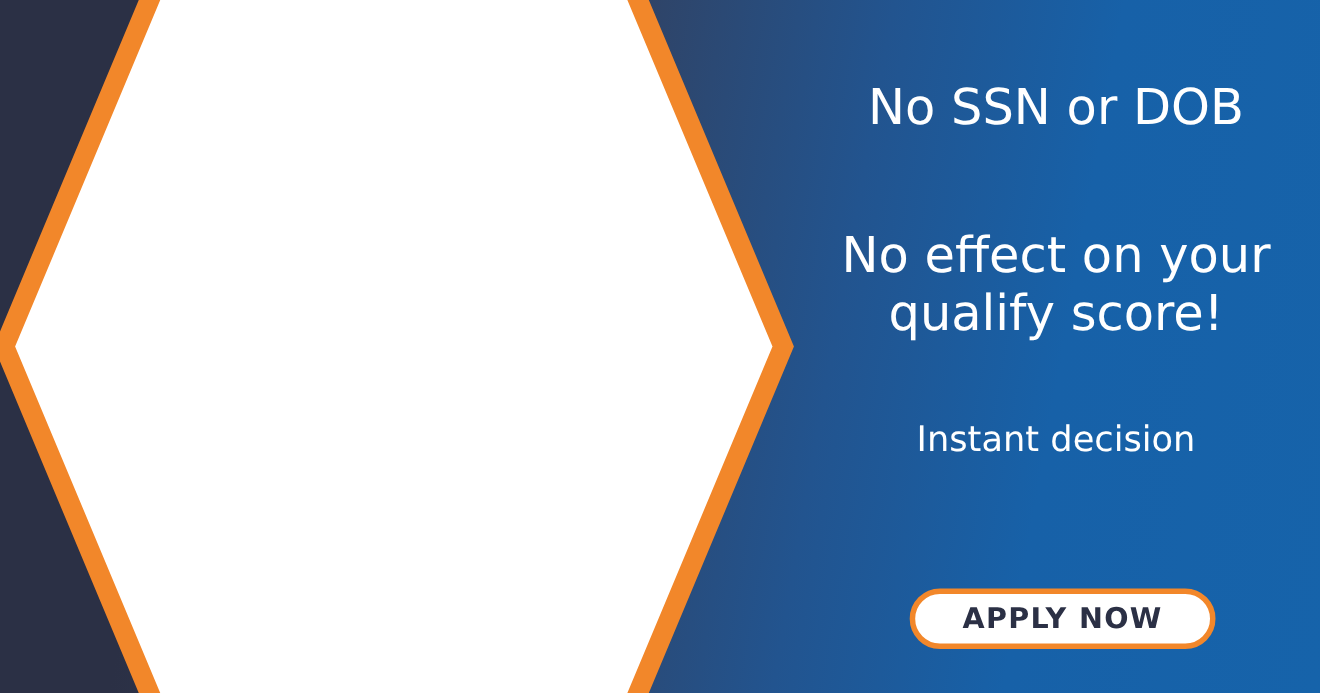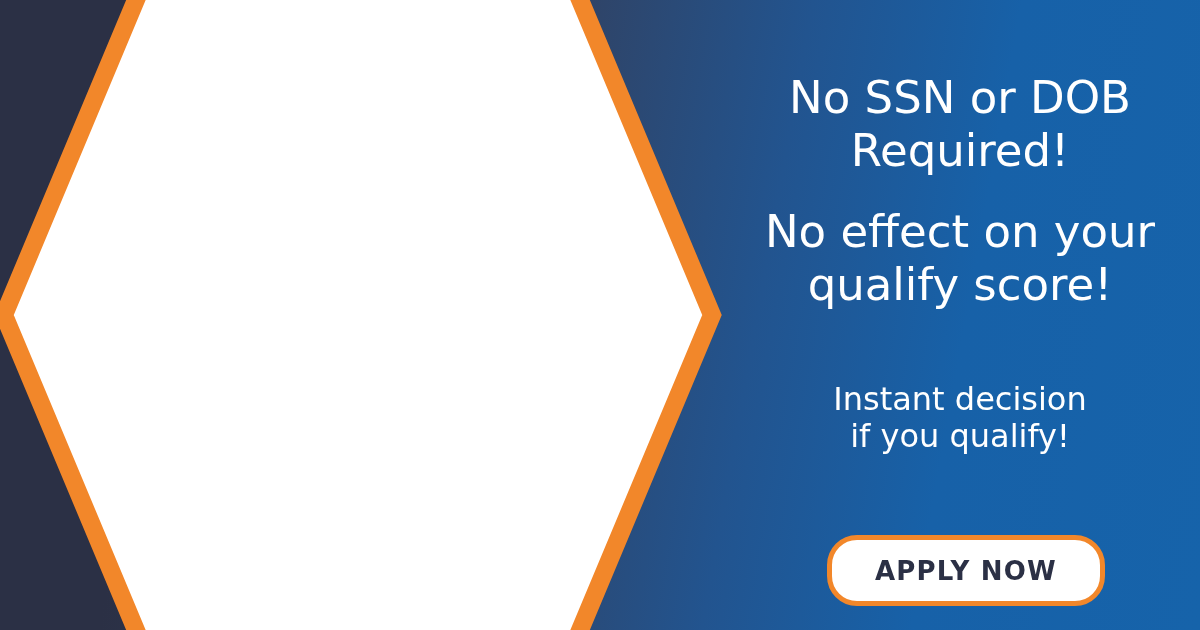--- a/index.html
+++ b/index.html
@@ -75,21 +75,21 @@
   #benefit-0 { top: 72px;  font-size: 45px; }
   #benefit-1 { top: 206px; font-size: 45px; }
   #benefit-2 { top: 381px; font-size: 32px; }
 
   
   #apply-now {
     position: absolute;
     left: 827px;
     top: 535px;
     width: 278px;
-    height: 71px;
+    height: 55px;
     box-sizing: border-box;
     background: #ffffff;
     border: 5px solid #f2872a;
     border-radius: 30px;
     color: #2b3045;
     font-family: "DejaVu Sans", sans-serif;
     font-weight: bold;
     font-size: 26px;
     letter-spacing: 1.2px;
     display: flex;
@@ -108,30 +108,28 @@
     <svg width="1200" height="630" viewBox="0 0 1200 630" xmlns="http://www.w3.org/2000/svg">
       <polygon id="hex-shape" points="187,-122 529,-122 712,315 529,752 187,752 4,315" fill="#ffffff" stroke="#f2872a" stroke-width="18" stroke-linejoin="miter"></polygon>
     </svg>
   </div>
 
 
   <div id="right-col">
 
     <div class="benefit" id="benefit-0">
       <span class="line">No SSN or DOB</span>
-      <span class="line">Required!</span>
     </div>
 
     <div class="benefit" id="benefit-1">
       <span class="line">No effect on your</span>
       <span class="line">qualify score!</span>
     </div>
 
     <div class="benefit" id="benefit-2">
       <span class="line">Instant decision</span>
-      <span class="line">if you qualify!</span>
     </div>
 
   </div>
 
   <button id="apply-now">APPLY NOW</button>
 
 </div>
 
 </body></html>

